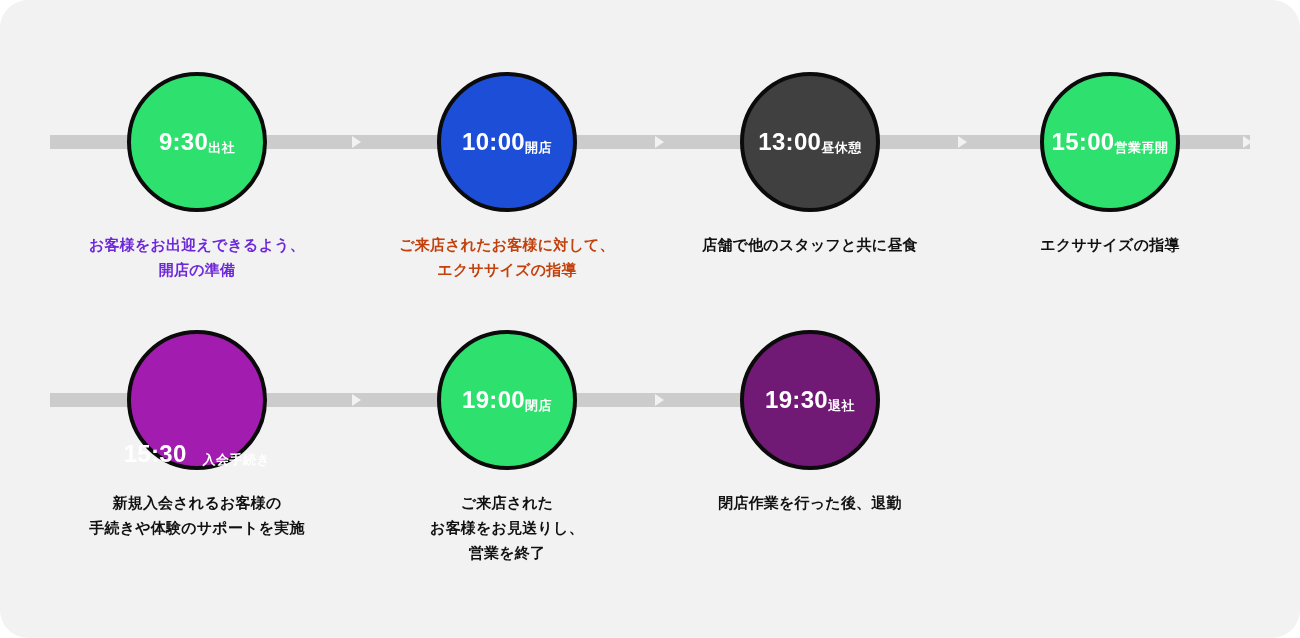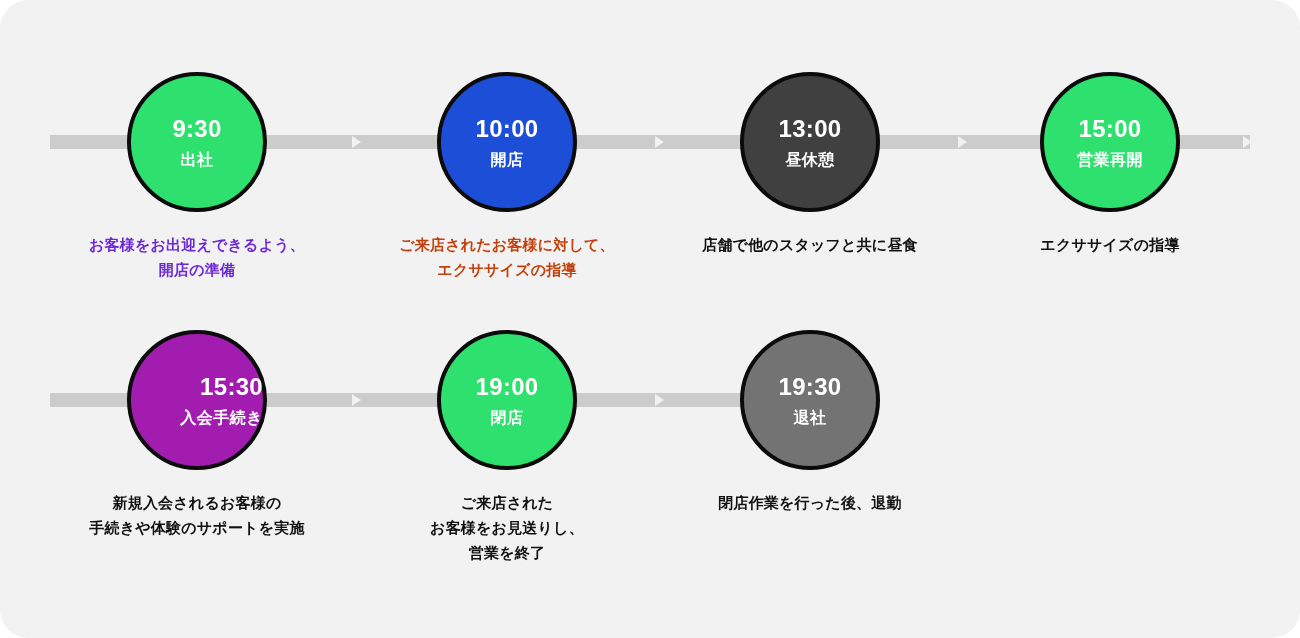--- a/index.html
+++ b/index.html
@@ -65,35 +65,35 @@
     position: absolute;
     left: -70px;
     top: -70px;
     width: 140px;
     height: 140px;
     box-sizing: border-box;
     border-radius: 50%;
     background: #2ee06e;
     border: 4px solid #0b0b0b;
     display: flex;
-    flex-direction: column;
+    flex-direction: row;
     align-items: center;
     justify-content: center;
     z-index: 2;
   }
   .node-time {
     color: #ffffff;
     font-size: 24px;
     font-weight: bold;
     line-height: 1;
     letter-spacing: 0.3px;
   }
   .node-label {
     color: #ffffff;
-    font-size: 16px;
+    font-size: 13px;
     font-weight: bold;
     line-height: 1;
     margin-top: 11px;
     letter-spacing: 0.5px;
     white-space: nowrap;
   }
 
   .node-caption {
     position: absolute;
     left: -170px;
@@ -165,21 +165,21 @@
         <div class="node" style="left: 507px;">
           <div class="node-circle" style="background: rgb(46, 224, 110); border-color: rgb(11, 11, 11);">
             <div class="node-time" style="color: rgb(255, 255, 255);">19:00</div>
             <div class="node-label" style="color: rgb(255, 255, 255);">閉店</div>
           </div>
           <div class="node-caption" style="color: rgb(17, 17, 17);">ご来店された
 お客様をお見送りし、
 営業を終了</div>
         </div>
         <div class="node" style="left: 810px;">
-          <div class="node-circle" style="background: #737373; border-color: rgb(11, 11, 11);">
+          <div class="node-circle" style="background: #701a75; border-color: rgb(11, 11, 11);">
             <div class="node-time" style="color: rgb(255, 255, 255);">19:30</div>
             <div class="node-label" style="color: rgb(255, 255, 255);">退社</div>
           </div>
           <div class="node-caption" style="color: rgb(17, 17, 17);">閉店作業を行った後、退勤</div>
         </div>
       </div>
     </div>
 </div>
 
 </body></html>

